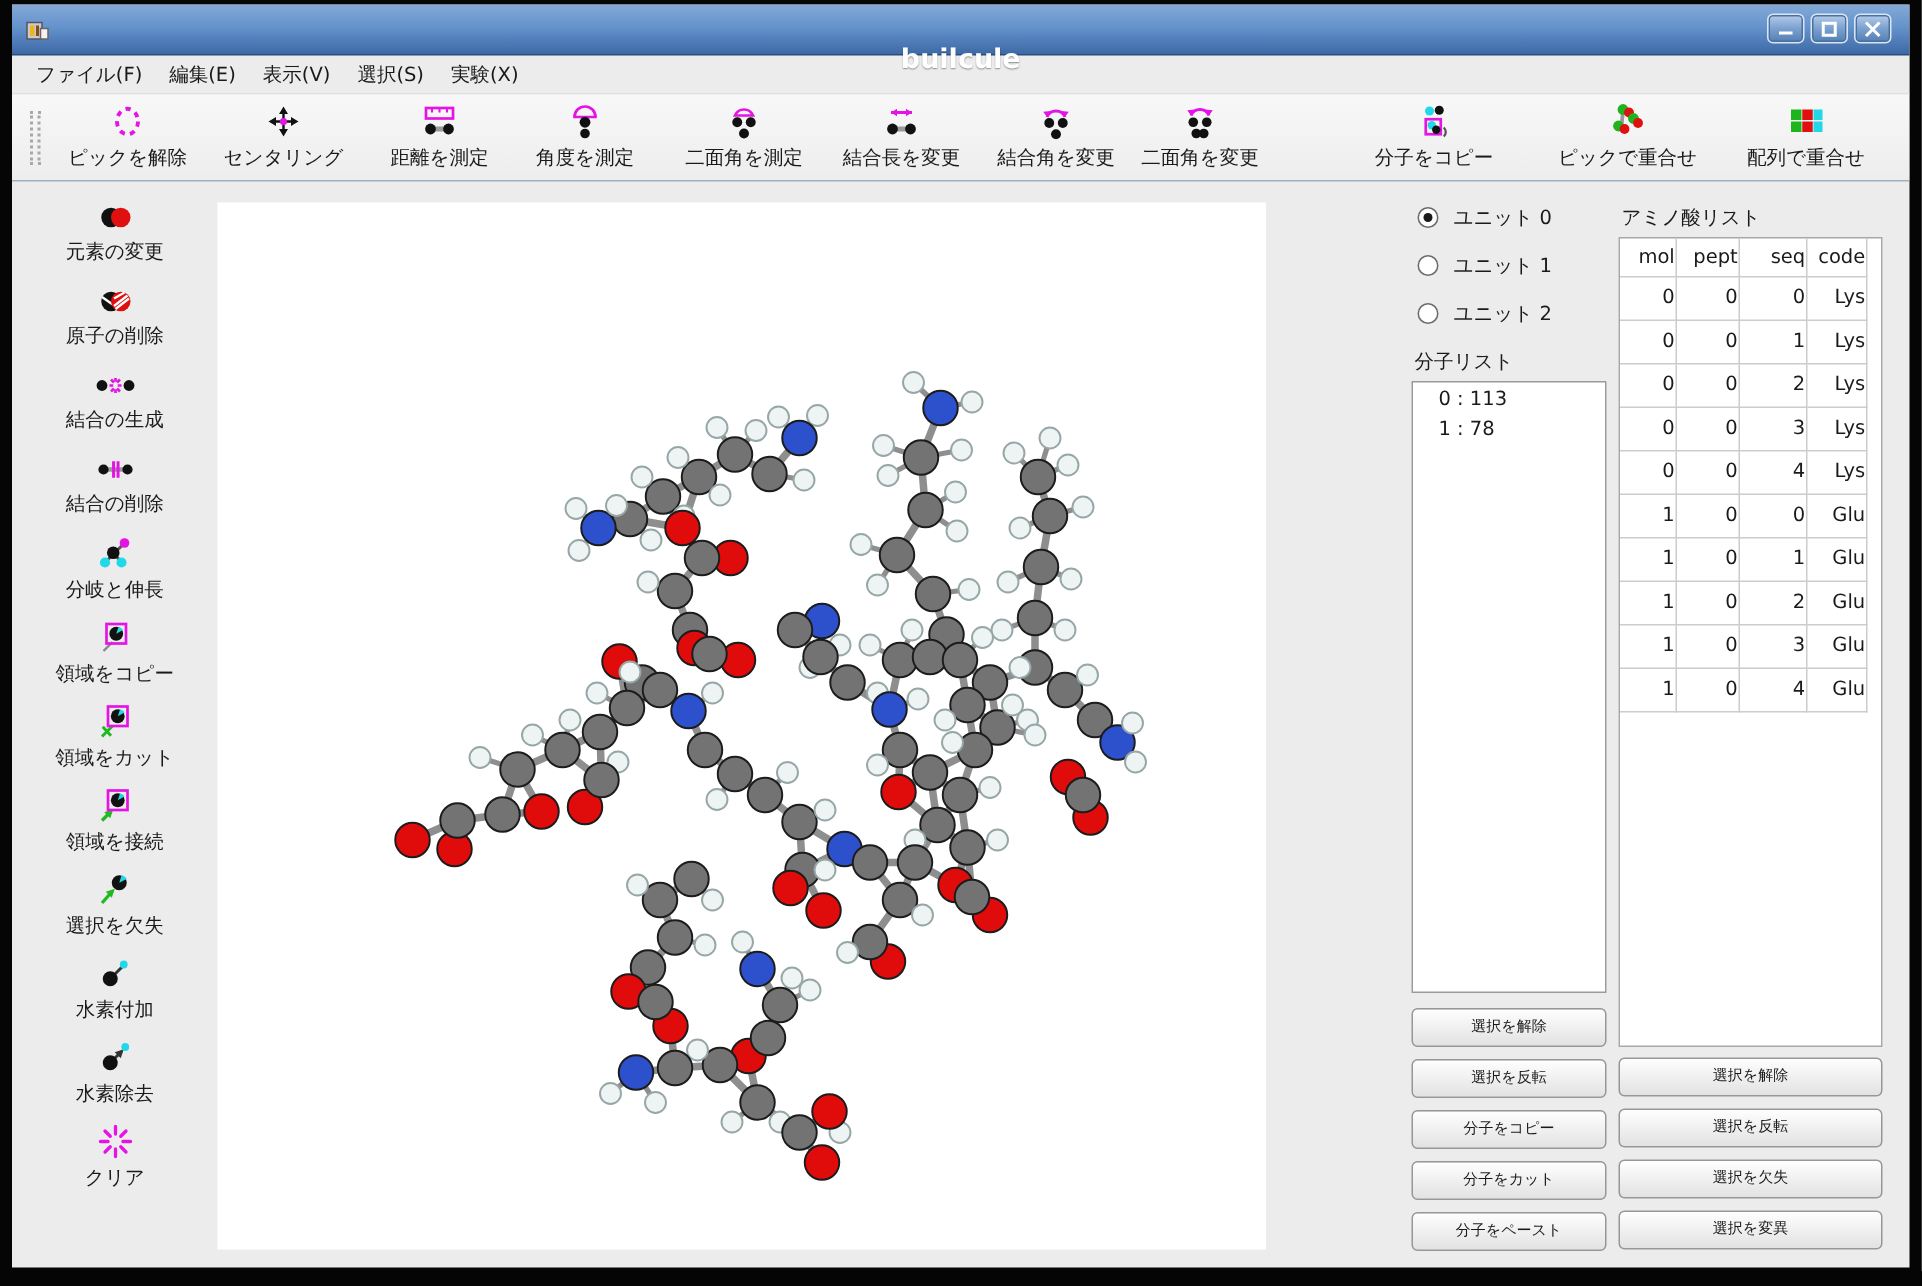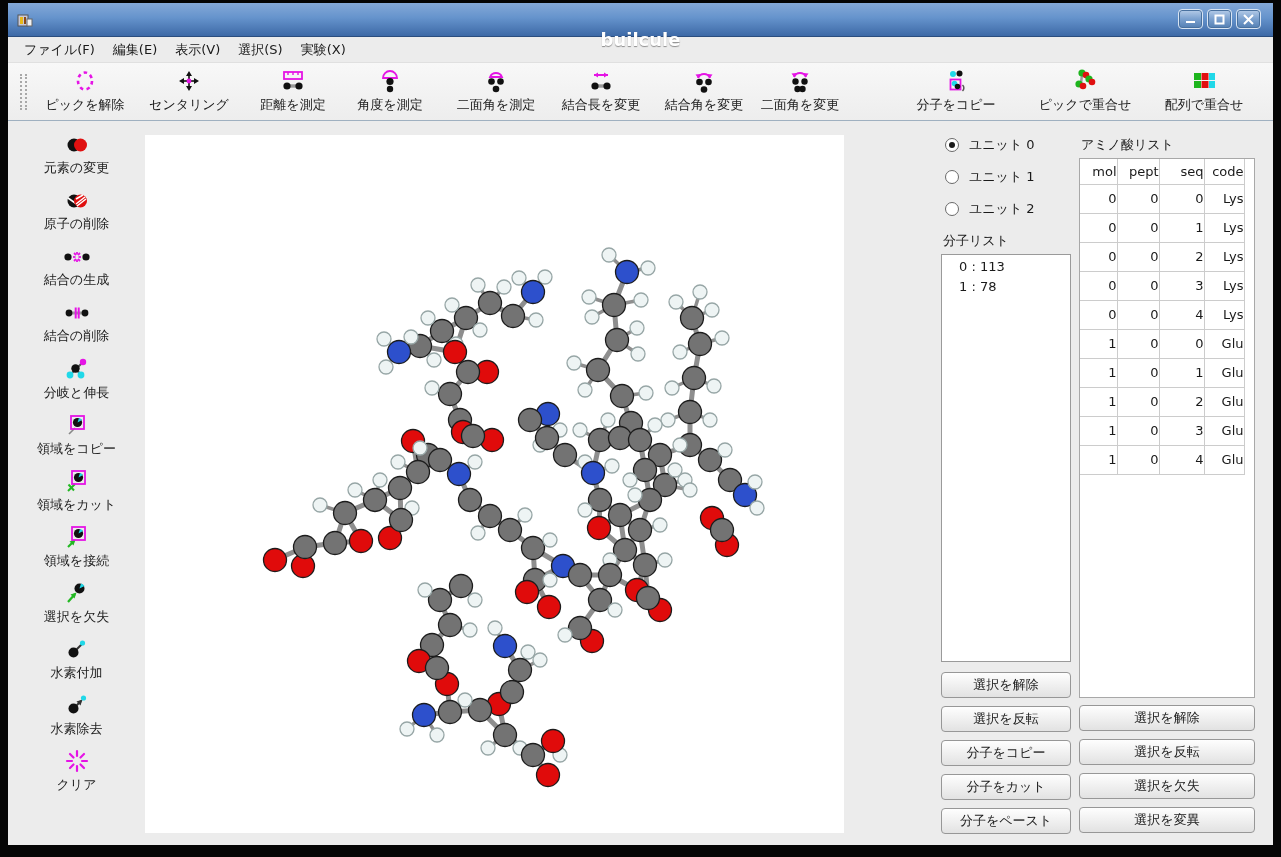--- a/index.html
+++ b/index.html
@@ -37,21 +37,21 @@
   .canvas svg { display:block; width:699px; height:698px; }
 
   
   .panel-mol { position:absolute; left:933px; top:13px; width:130px; }
   .radio-row { height:22px; margin-bottom:10px; display:flex; align-items:center; gap:10px; padding-left:4px; }
   .radio { width:14px; height:14px; border-radius:50%; border:1px solid #6a6a6a; background:#fff; position:relative; flex:0 0 auto; }
   .radio.checked::after { content:""; position:absolute; left:3px; top:3px; width:6px; height:6px; border-radius:50%; background:#1a1a1a; }
   .section-label { height:22px; margin-bottom:2px; padding-left:2px; display:flex; align-items:center; }
   .listbox { width:130px; height:408px; background:#fff; border:1px solid #9a9a9a; padding:4px 17px; }
   .listbox .li { height:20px; }
-  .btn { display:block; width:100%; height:26px; margin-top:8px; background:linear-gradient(#fefefe,#e2e2e2); border:1px solid #979797; border-radius:4px; text-align:center; line-height:24px; font-size:13px; font-family:inherit; color:#1a1a1a; }
+  .btn { display:block; width:100%; height:26px; margin-top:8px; background:linear-gradient(#fefefe,#e2e2e2); border:1px solid #979797; border-radius:4px; text-align:center; line-height:24px; font-size:10px; font-family:inherit; color:#1a1a1a; }
   .btn.first { margin-top:10px; }
 
   
   .panel-amino { position:absolute; left:1071px; top:13px; width:176px; }
   .amino-box { margin-top:2px; width:176px; height:540px; background:#fff; border:1px solid #a8a8a8; overflow:hidden; }
   table.amino { border-collapse:collapse; }
   table.amino td, table.amino th { border:1px solid #cccccc; font-weight:normal; text-align:right; padding:0 0 0 5px; font-size:13px;margin-top:44px; }
   table.amino th { height:25px; border-top:none; }
   table.amino td { height:29px; }
   table.amino .c0 { width:37px; } table.amino .c1 { width:42px; }

